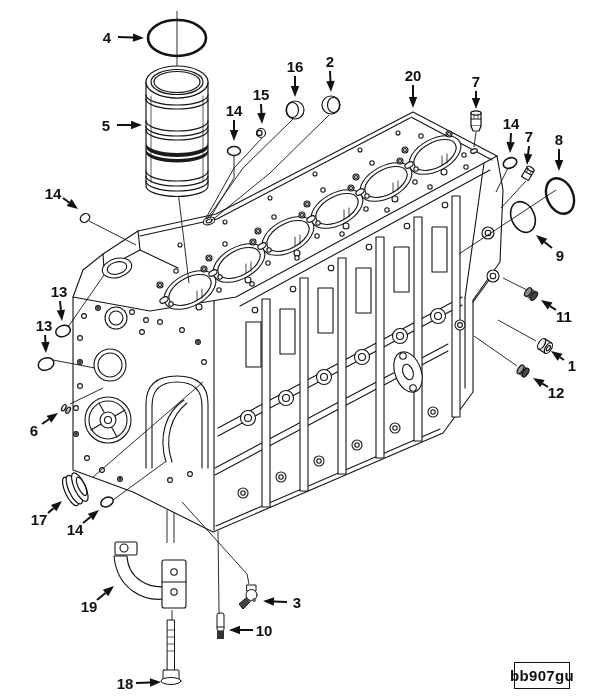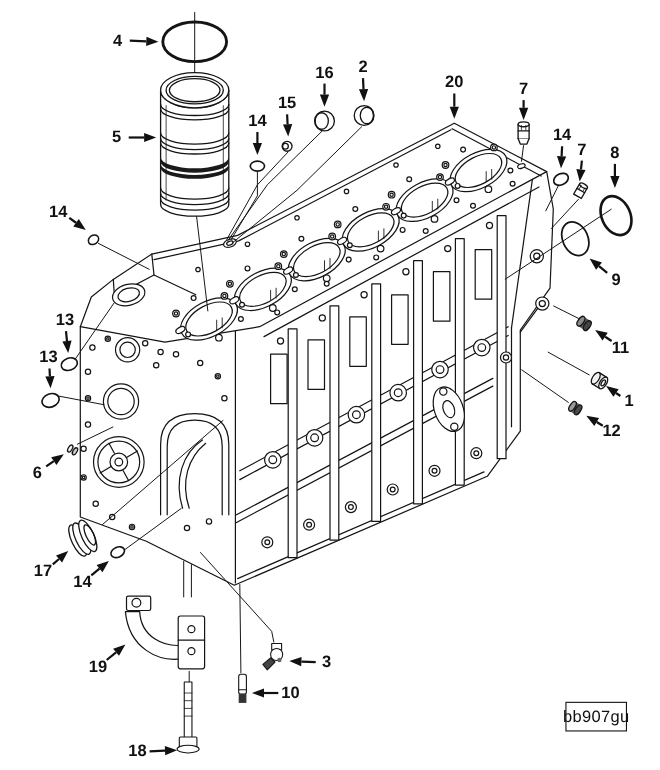--- a/index.html
+++ b/index.html
@@ -1,22 +1,22 @@
 <!DOCTYPE html>
 <html><head>
 <meta charset="utf-8">
 <style>
   html,body{margin:0;padding:0;background:#fff;}
   .stage{position:relative;width:600px;height:700px;background:#ffffff;overflow:hidden;
          font-family:"Liberation Sans",sans-serif;}
   svg{position:absolute;left:0;top:0;}
   svg text{font-family:"Liberation Sans","DejaVu Sans",sans-serif;font-weight:bold;font-size:15px;fill:#111;}
-  .code-box{position:absolute;left:514px;top:638px;width:56px;height:27px;border:1.7px solid #111;
+  .code-box{position:absolute;left:514px;top:662px;width:56px;height:27px;border:1.7px solid #111;
             box-sizing:border-box;display:flex;align-items:center;justify-content:center;
-            font-weight:normal;font-size:15px;color:#111;background:#fff;letter-spacing:.3px;}
+            font-weight:bold;font-size:15px;color:#111;background:#fff;letter-spacing:.3px;}
 </style>
 </head>
 <body>
 
 <div class="stage">
 
 <svg width="600" height="700" viewBox="0 0 600 700">
 
   <g stroke="#141414" stroke-width="1.1" fill="none" stroke-linejoin="round" stroke-linecap="round">
 

